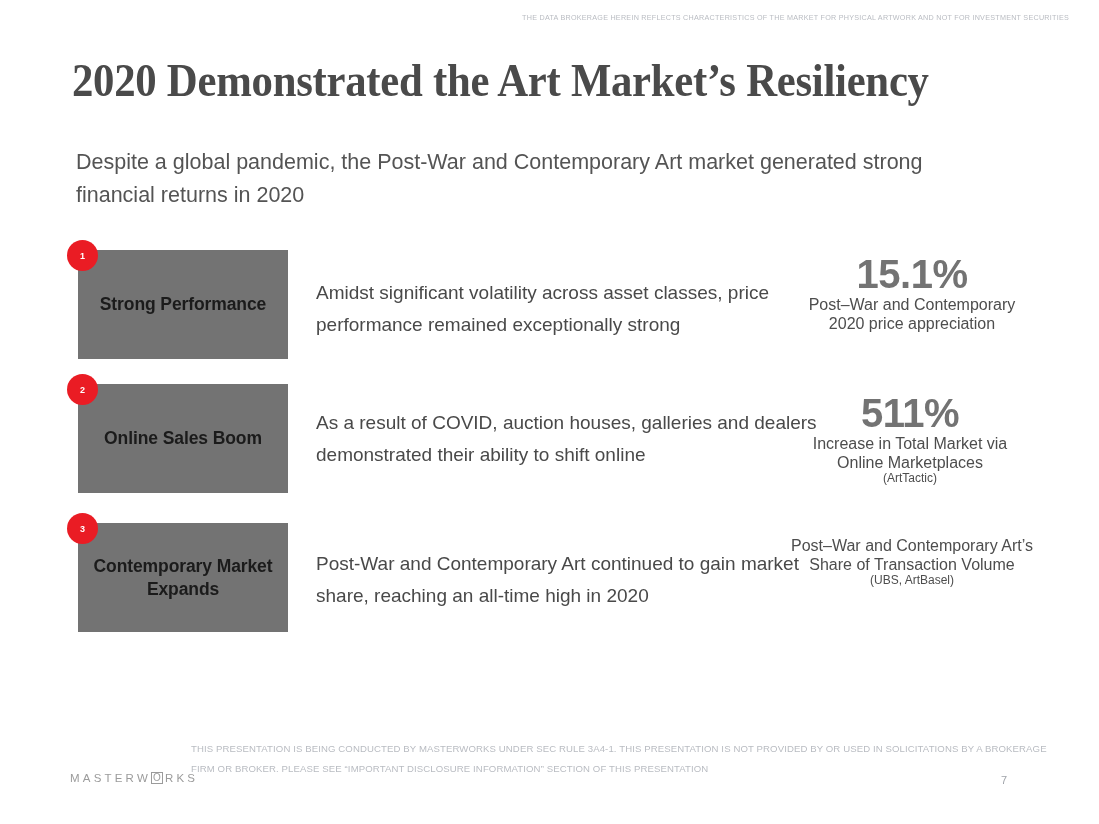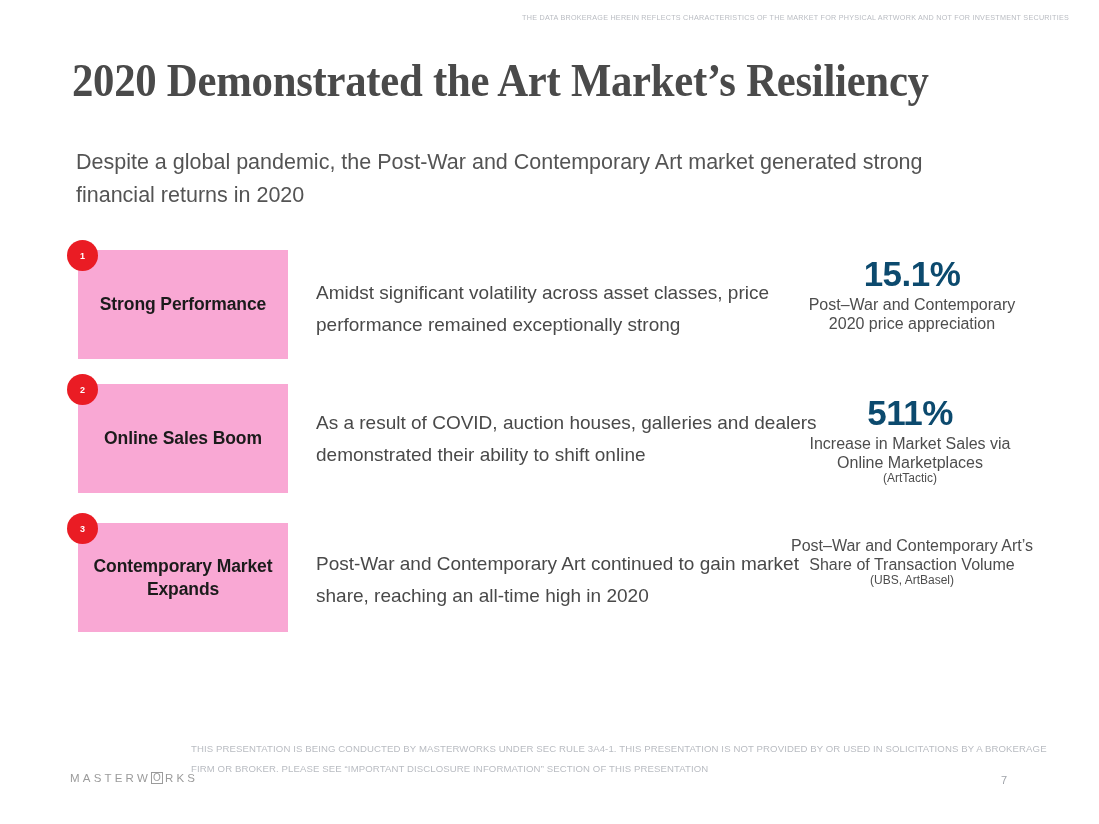--- a/index.html
+++ b/index.html
@@ -62,21 +62,21 @@
   .row-1 { top: 240px; }
   .row-2 { top: 374px; }
   .row-3 { top: 513px; }
 
   .label-box {
     position: absolute;
     left: 78px;
     top: 10px;
     width: 210px;
     height: 109px;
-    background: #f9a8d4;
+    background: #737373;
     display: flex;
     align-items: center;
     justify-content: center;
     text-align: center;
   }
   .label-box .label-text {
     font-size: 17.5px;
     font-weight: bold;
     color: #1b1b1b;
     line-height: 23px;
@@ -116,23 +116,23 @@
   .stat {
     position: absolute;
     text-align: center;
     width: 260px;
   }
   .row-1 .stat { left: 782px; top: 14px; }
   .row-2 .stat { left: 780px; top: 19px; }
   .row-3 .stat { left: 782px; top: 22px; }
 
   .stat-value {
-    font-size: 35px;
-    font-weight: bold;
-    color: #0c4a6e;
+    font-size: 40px;
+    font-weight: bold;
+    color: #737373;
     letter-spacing: -0.5px;
     line-height: 40px;
   }
   .stat-desc {
     font-size: 16px;
     line-height: 18.5px;
     color: #4d4d4d;
     margin-top: 2px;
     white-space: pre-line;
   }
@@ -209,21 +209,21 @@
 
 <div class="row row-2">
   <div class="badge">2</div>
   <div class="label-box">
     <div class="label-text">Online Sales
 Boom</div>
   </div>
   <div class="body-text">As a result of COVID, auction houses, galleries and dealers demonstrated their ability to shift online</div>
   <div class="stat">
     <div class="stat-value">511%</div>
-    <div class="stat-desc">Increase in Market Sales via
+    <div class="stat-desc">Increase in Total Market via
 Online Marketplaces</div>
     <div class="stat-source">(ArtTactic)</div>
   </div>
 </div>
 
 <div class="row row-3">
   <div class="badge">3</div>
   <div class="label-box">
     <div class="label-text">Contemporary
 Market Expands</div>

